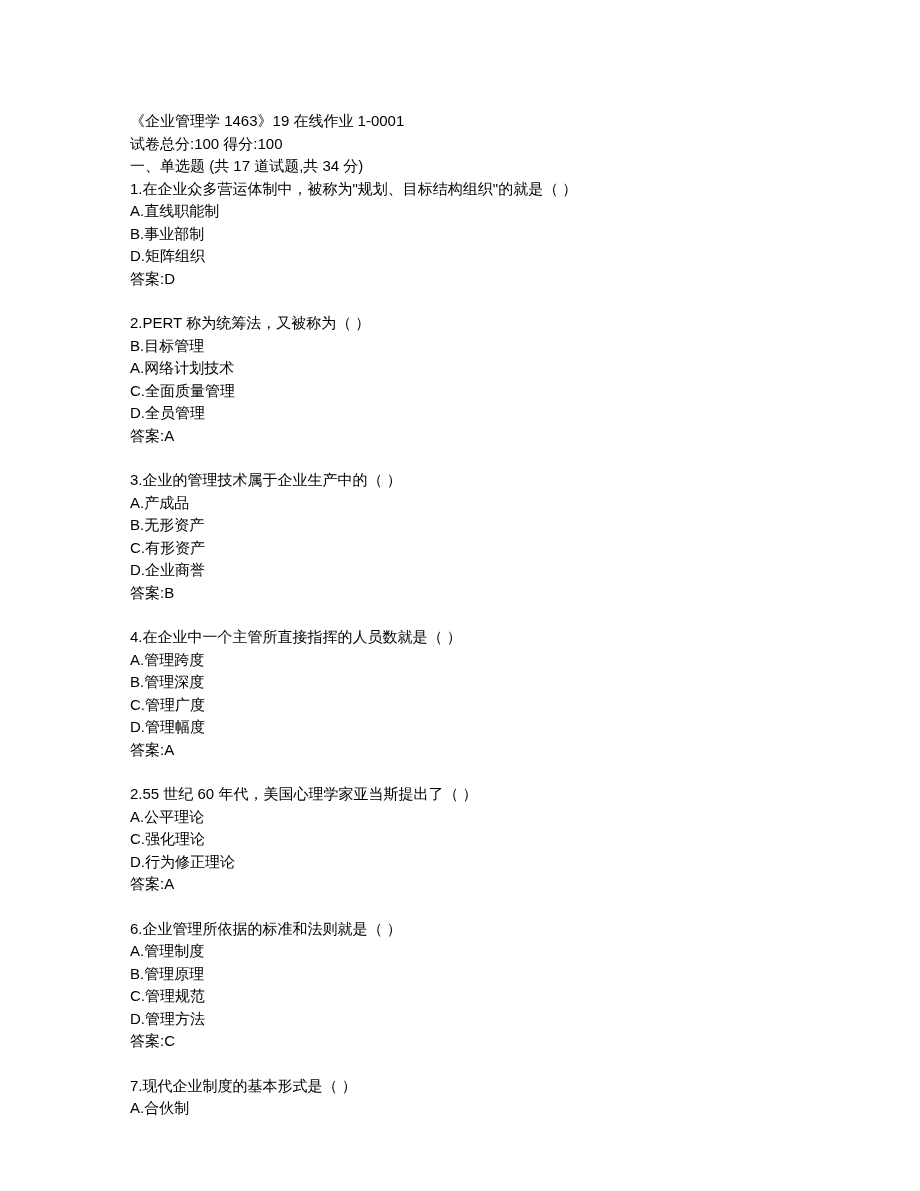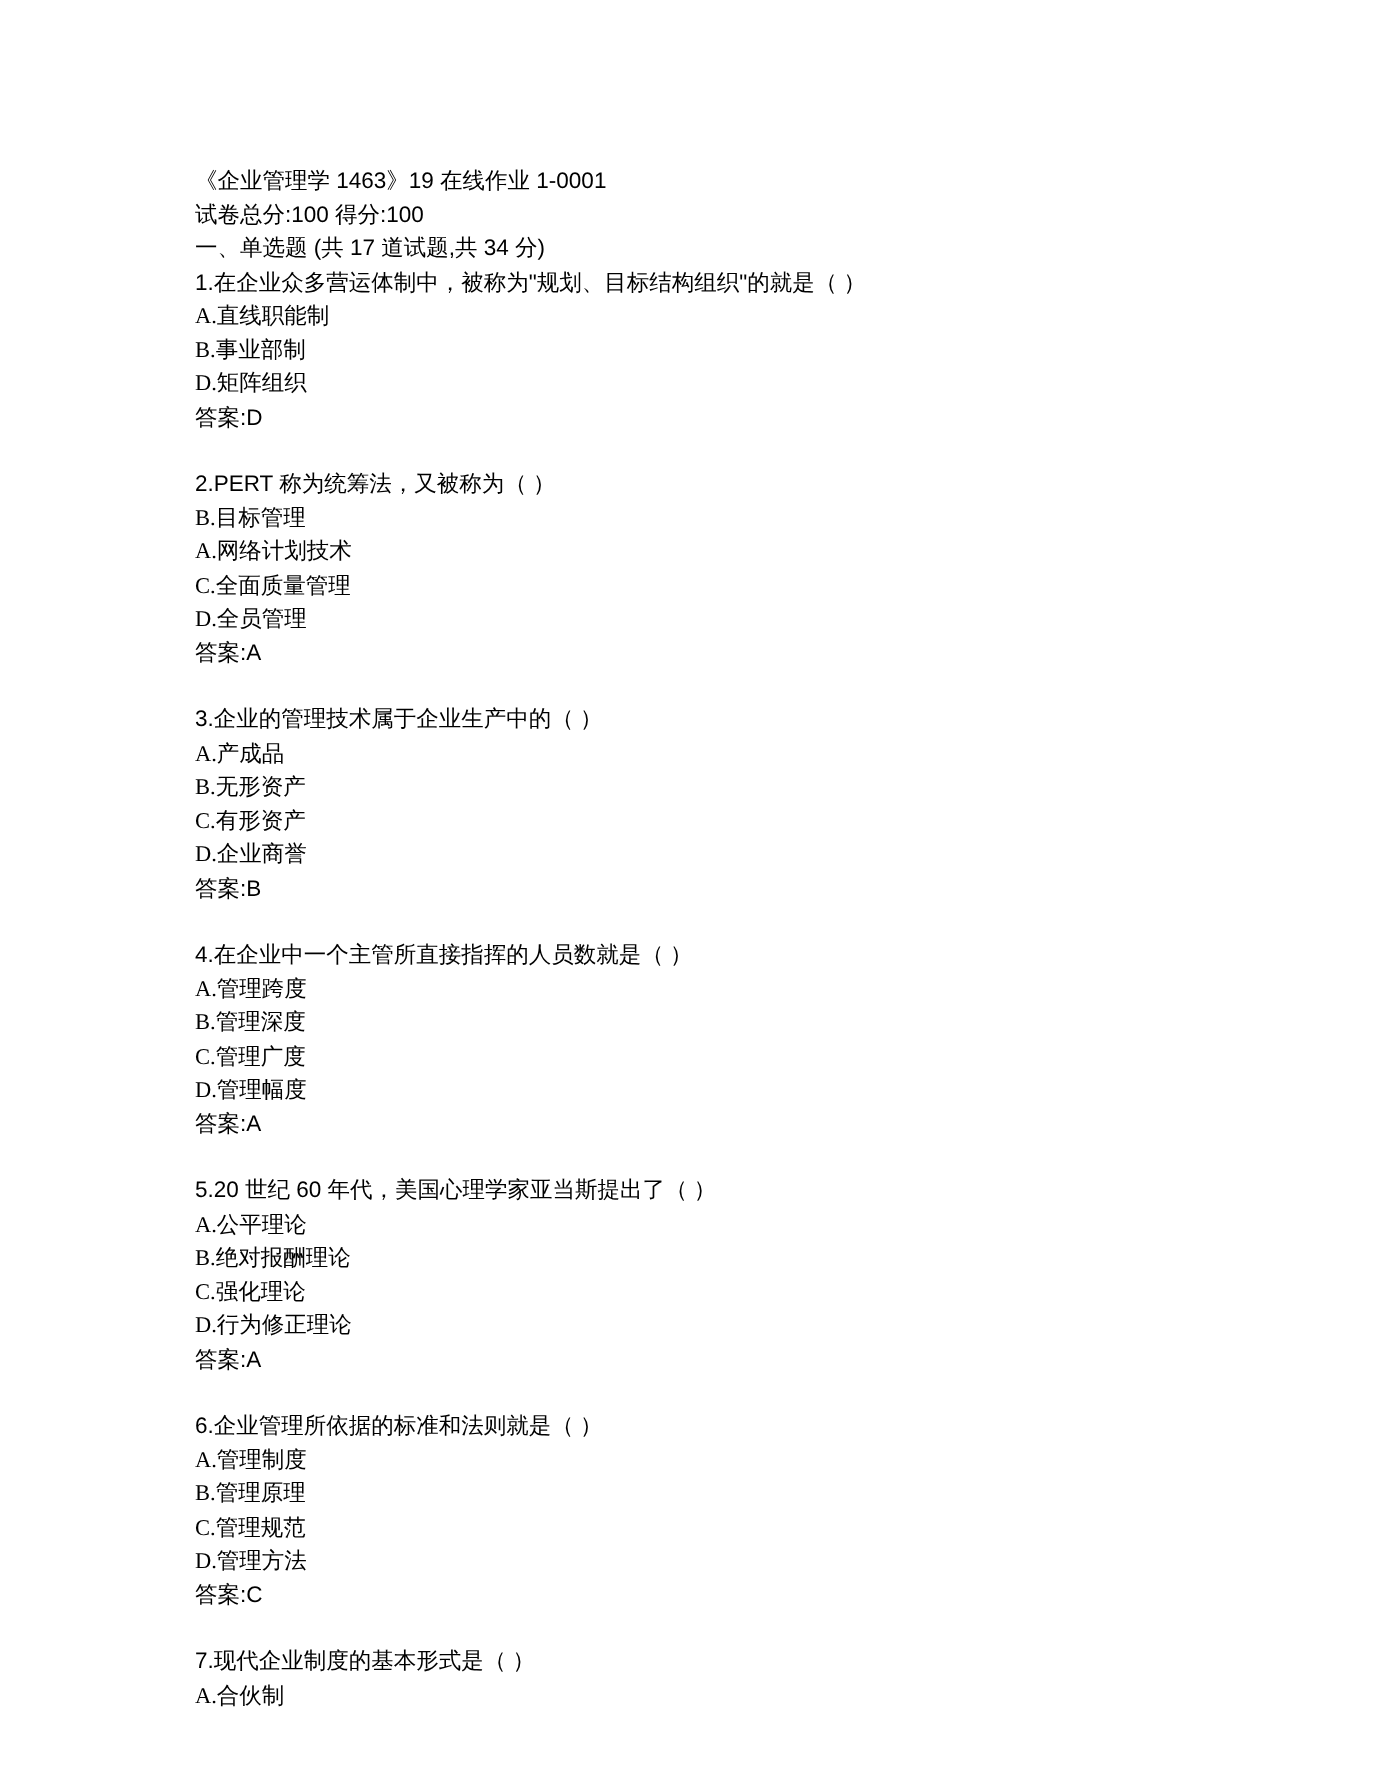--- a/index.html
+++ b/index.html
@@ -23,21 +23,20 @@
       margin-bottom: 0;
     }
     .question-block {
       margin-bottom: 22px;
     }
     .q-text {
       display: block;
     }
     .option {
       display: block;
-      font-family: Liberation Serif, serif;
     }
     .answer {
       display: block;
     }
   </style>
 </head>
 <body>
 
 <div class="header-line">《企业管理学 1463》19 在线作业 1-0001</div>
 <div class="header-line">试卷总分:100    得分:100</div>
@@ -72,23 +71,22 @@
 <div class="question-block">
   <span class="q-text">4.在企业中一个主管所直接指挥的人员数就是（ ）</span>
   <span class="option">A.管理跨度</span>
   <span class="option">B.管理深度</span>
   <span class="option">C.管理广度</span>
   <span class="option">D.管理幅度</span>
   <span class="answer">答案:A</span>
 </div>
 
 <div class="question-block">
-  <span class="q-text">5.20 世纪 60 年代，美国心理学家亚当斯提出了（ ）</span>
+  <span class="q-text">2.55 世纪 60 年代，美国心理学家亚当斯提出了（ ）</span>
   <span class="option">A.公平理论</span>
-  <span class="option">B.绝对报酬理论</span>
   <span class="option">C.强化理论</span>
   <span class="option">D.行为修正理论</span>
   <span class="answer">答案:A</span>
 </div>
 
 <div class="question-block">
   <span class="q-text">6.企业管理所依据的标准和法则就是（ ）</span>
   <span class="option">A.管理制度</span>
   <span class="option">B.管理原理</span>
   <span class="option">C.管理规范</span>

